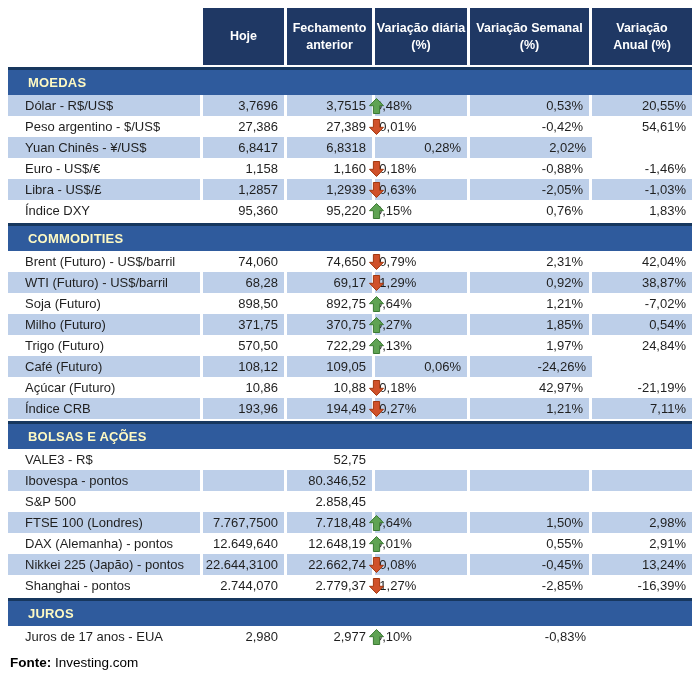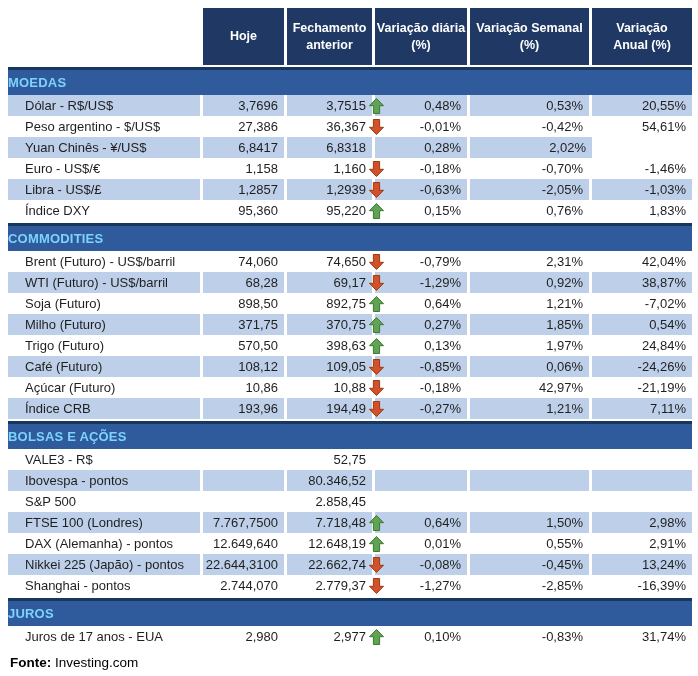--- a/index.html
+++ b/index.html
@@ -11,31 +11,31 @@
   .header-row{height:57px;}
   .hcell{box-sizing:border-box;background:var(--header-bg);color:var(--header-text);
          font-size:12.5px;font-weight:bold;line-height:1.3;text-align:center;
          display:flex;align-items:center;justify-content:center;white-space:pre-line;
          border-right:3px solid #fff;height:57px;}
   .hcell:last-child{border-right:none;}
   .hspacer{background:transparent;border:none;}
   
   .band{box-sizing:border-box;width:684px;height:28px;margin-top:2px;
         background:var(--band-bg);border-top:3px solid var(--band-top);
-        color:#7dd3fc;font-size:13px;font-weight:bold;letter-spacing:.2px;
-        display:flex;align-items:center;padding-left:0;}
+        color:#fef9c3;font-size:13px;font-weight:bold;letter-spacing:.2px;
+        display:flex;align-items:center;padding-left:20px;}
   
   .row{height:21px;font-size:13px;color:var(--row-text);}
   .row > div{box-sizing:border-box;height:21px;line-height:21px;border-right:3px solid #fff;
              overflow:visible;background:transparent;}
   .row > div:last-child{border-right:none;}
   .row.shaded > div{background:var(--row-shade);}
   .c-label{text-align:left;padding-left:17px;white-space:nowrap;}
   .c-num{text-align:right;padding-right:6px;font-variant-numeric:tabular-nums;}
-  .c-var{position:relative;text-align:right;padding-right:6px;font-variant-numeric:tabular-nums;}
+  .c-var{position:relative;padding-right:6px;font-variant-numeric:tabular-nums;}
   .arrow{position:absolute;left:-6px;top:50%;transform:translateY(-50%);width:15px;height:17px;z-index:2;}
   .arrow svg{display:block;width:15px;height:17px;}
   
   .fonte{position:absolute;left:10px;top:655px;font-size:13.5px;color:#000;}
   .fonte .bold{font-weight:bold;}
 </style>
 </head>
 <body>
 
 <div class="wrap">
@@ -62,21 +62,21 @@
               <svg viewBox="0 0 15 17" xmlns="http://www.w3.org/2000/svg">
                 <path d="M7.5 1 L14.5 8.2 L10.6 8.2 L10.6 16 L4.4 16 L4.4 8.2 L0.5 8.2 Z" fill="#5FA353" stroke="#3C7A33" stroke-width="1" stroke-linejoin="round"></path>
               </svg>
             </span>0,48%</div>
           <div class="c-num">0,53%</div>
           <div class="c-num">20,55%</div>
         </div>
         <div class="grid row">
           <div class="c-label">Peso argentino - $/US$</div>
           <div class="c-num">27,386</div>
-          <div class="c-num">36,367</div>
+          <div class="c-num">27,389</div>
           <div class="c-var"><span class="arrow">
               <svg viewBox="0 0 15 17" xmlns="http://www.w3.org/2000/svg">
                 <path d="M7.5 16 L0.5 8.8 L4.4 8.8 L4.4 1 L10.6 1 L10.6 8.8 L14.5 8.8 Z" fill="#D0512A" stroke="#A2380F" stroke-width="1" stroke-linejoin="round"></path>
               </svg>
             </span>-0,01%</div>
           <div class="c-num">-0,42%</div>
           <div class="c-num">54,61%</div>
         </div>
         <div class="grid row shaded">
           <div class="c-label">Yuan Chinês - ¥/US$</div>
@@ -87,21 +87,21 @@
         </div>
         <div class="grid row">
           <div class="c-label">Euro - US$/€</div>
           <div class="c-num">1,158</div>
           <div class="c-num">1,160</div>
           <div class="c-var"><span class="arrow">
               <svg viewBox="0 0 15 17" xmlns="http://www.w3.org/2000/svg">
                 <path d="M7.5 16 L0.5 8.8 L4.4 8.8 L4.4 1 L10.6 1 L10.6 8.8 L14.5 8.8 Z" fill="#D0512A" stroke="#A2380F" stroke-width="1" stroke-linejoin="round"></path>
               </svg>
             </span>-0,18%</div>
-          <div class="c-num">-0,70%</div>
+          <div class="c-num">-0,88%</div>
           <div class="c-num">-1,46%</div>
         </div>
         <div class="grid row shaded">
           <div class="c-label">Libra - US$/£</div>
           <div class="c-num">1,2857</div>
           <div class="c-num">1,2939</div>
           <div class="c-var"><span class="arrow">
               <svg viewBox="0 0 15 17" xmlns="http://www.w3.org/2000/svg">
                 <path d="M7.5 16 L0.5 8.8 L4.4 8.8 L4.4 1 L10.6 1 L10.6 8.8 L14.5 8.8 Z" fill="#D0512A" stroke="#A2380F" stroke-width="1" stroke-linejoin="round"></path>
               </svg>
@@ -166,38 +166,33 @@
               <svg viewBox="0 0 15 17" xmlns="http://www.w3.org/2000/svg">
                 <path d="M7.5 1 L14.5 8.2 L10.6 8.2 L10.6 16 L4.4 16 L4.4 8.2 L0.5 8.2 Z" fill="#5FA353" stroke="#3C7A33" stroke-width="1" stroke-linejoin="round"></path>
               </svg>
             </span>0,27%</div>
           <div class="c-num">1,85%</div>
           <div class="c-num">0,54%</div>
         </div>
         <div class="grid row">
           <div class="c-label">Trigo (Futuro)</div>
           <div class="c-num">570,50</div>
-          <div class="c-num">398,63</div>
+          <div class="c-num">722,29</div>
           <div class="c-var"><span class="arrow">
               <svg viewBox="0 0 15 17" xmlns="http://www.w3.org/2000/svg">
                 <path d="M7.5 1 L14.5 8.2 L10.6 8.2 L10.6 16 L4.4 16 L4.4 8.2 L0.5 8.2 Z" fill="#5FA353" stroke="#3C7A33" stroke-width="1" stroke-linejoin="round"></path>
               </svg>
             </span>0,13%</div>
           <div class="c-num">1,97%</div>
           <div class="c-num">24,84%</div>
         </div>
         <div class="grid row shaded">
           <div class="c-label">Café (Futuro)</div>
           <div class="c-num">108,12</div>
           <div class="c-num">109,05</div>
-          <div class="c-var"><span class="arrow">
-              <svg viewBox="0 0 15 17" xmlns="http://www.w3.org/2000/svg">
-                <path d="M7.5 16 L0.5 8.8 L4.4 8.8 L4.4 1 L10.6 1 L10.6 8.8 L14.5 8.8 Z" fill="#D0512A" stroke="#A2380F" stroke-width="1" stroke-linejoin="round"></path>
-              </svg>
-            </span>-0,85%</div>
           <div class="c-num">0,06%</div>
           <div class="c-num">-24,26%</div>
         </div>
         <div class="grid row">
           <div class="c-label">Açúcar (Futuro)</div>
           <div class="c-num">10,86</div>
           <div class="c-num">10,88</div>
           <div class="c-var"><span class="arrow">
               <svg viewBox="0 0 15 17" xmlns="http://www.w3.org/2000/svg">
                 <path d="M7.5 16 L0.5 8.8 L4.4 8.8 L4.4 1 L10.6 1 L10.6 8.8 L14.5 8.8 Z" fill="#D0512A" stroke="#A2380F" stroke-width="1" stroke-linejoin="round"></path>
@@ -295,20 +290,19 @@
         <div class="grid row">
           <div class="c-label">Juros de 17 anos - EUA</div>
           <div class="c-num">2,980</div>
           <div class="c-num">2,977</div>
           <div class="c-var"><span class="arrow">
               <svg viewBox="0 0 15 17" xmlns="http://www.w3.org/2000/svg">
                 <path d="M7.5 1 L14.5 8.2 L10.6 8.2 L10.6 16 L4.4 16 L4.4 8.2 L0.5 8.2 Z" fill="#5FA353" stroke="#3C7A33" stroke-width="1" stroke-linejoin="round"></path>
               </svg>
             </span>0,10%</div>
           <div class="c-num">-0,83%</div>
-          <div class="c-num">31,74%</div>
         </div>
       </div>
   </div>
   <div class="fonte">
     <span class="bold">Fonte:</span><span> Investing.com</span>
   </div>
 </div>
 
 </body></html>

